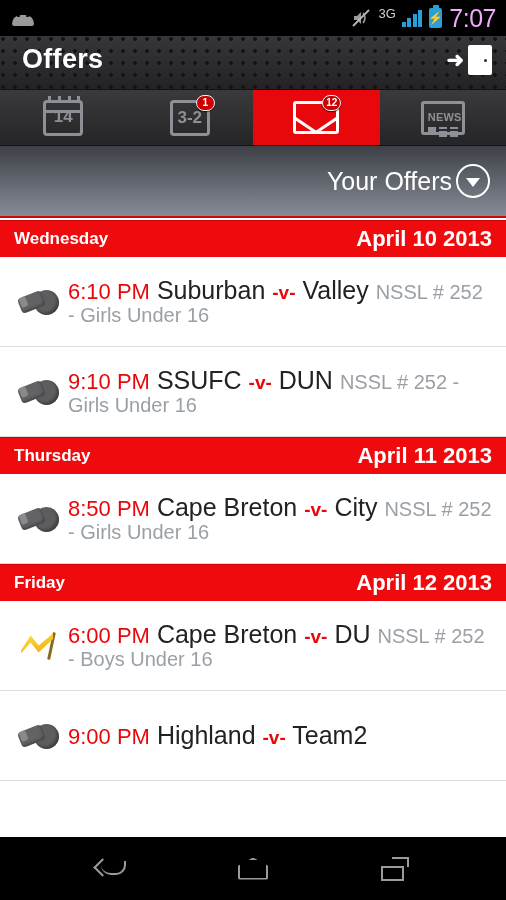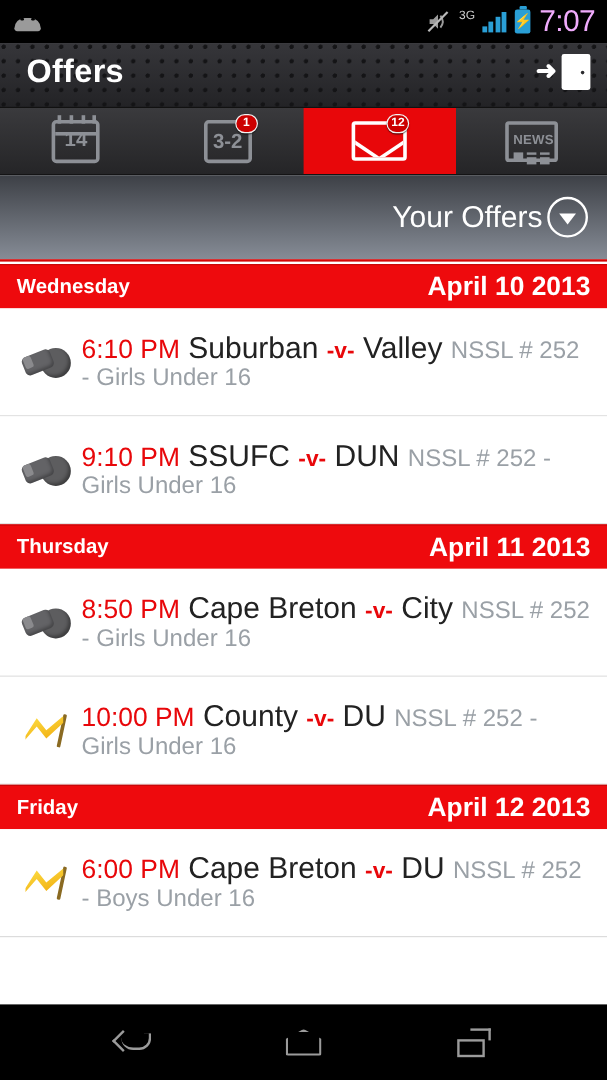--- a/index.html
+++ b/index.html
@@ -22,21 +22,21 @@
   .droid { width:22px; height:15px; position:relative; }
   .droid-body {
     position:absolute; left:0; bottom:0; width:22px; height:11px;
     background:#9a9a9a; border-radius:11px 11px 3px 3px;
   }
   .droid-eye { position:absolute; width:2.5px; height:2.5px; background:#000; border-radius:50%; top:4px; }
   .mute-icon { width:20px; height:20px; position:relative; }
   .sig { display:flex; align-items:flex-end; gap:1.5px; height:17px; position:relative; }
   .sig span { width:4px; background:#2a9fd6; display:block; }
   .sig .s1{height:5px;} .sig .s2{height:9px;} .sig .s3{height:13px;} .sig .s4{height:17px; background:#2a9fd6;}
-  .net3g { color:#cfcfcf; font-size:10px; position:relative; top:-5px; margin-right:-1px; }
+  .net3g { color:#cfcfcf; font-size:13px; position:relative; top:-5px; margin-right:-1px; }
   .batt {
     width:13px; height:20px; background:#2a9fd6; border-radius:2px;
     position:relative; display:flex; align-items:center; justify-content:center;
   }
   .batt:before { content:""; position:absolute; top:-3px; left:3.5px; width:6px; height:3px; background:#2a9fd6; border-radius:1px 1px 0 0; }
   .batt-bolt { color:#fff; font-size:12px; line-height:1; }
 
   
   .titlebar {
     height:54px; position:relative; display:flex; align-items:center;
@@ -318,57 +318,58 @@
       <span class="row-text">
         <span class="row-line1">
           <span class="t-time">8:50 PM</span>
           <span class="t-team">Cape Breton</span>
           <span class="t-vs">-v-</span>
           <span class="t-team">City</span>
         </span>
         <span class="row-line2">NSSL # 252 - Girls Under 16</span>
       </span>
     </div>
+
+    <div class="day-header">
+      <span class="day-name">Friday</span>
+      <span class="day-date">April 12 2013</span>
+    </div>
     <div class="row">
       <span class="row-icon">
         <span class="flagicon">
             <span class="flag-pole"></span>
             <span class="flag-cloth"></span>
           </span>
       </span>
       <span class="row-text">
         <span class="row-line1">
-          <span class="t-time">10:00 PM</span>
-          <span class="t-team">County</span>
-          <span class="t-vs">-v-</span>
-          <span class="t-team">DU</span>
-        </span>
-        <span class="row-line2">NSSL # 252 - Girls Under 16</span>
-      </span>
-    </div>
-
-    <div class="day-header">
-      <span class="day-name">Friday</span>
-      <span class="day-date">April 12 2013</span>
-    </div>
-    <div class="row">
-      <span class="row-icon">
-        <span class="flagicon">
-            <span class="flag-pole"></span>
-            <span class="flag-cloth"></span>
-          </span>
-      </span>
-      <span class="row-text">
-        <span class="row-line1">
           <span class="t-time">6:00 PM</span>
           <span class="t-team">Cape Breton</span>
           <span class="t-vs">-v-</span>
           <span class="t-team">DU</span>
         </span>
         <span class="row-line2">NSSL # 252 - Boys Under 16</span>
+      </span>
+    </div>
+    <div class="row">
+      <span class="row-icon">
+        <span class="whistle">
+            <span class="whistle-ball"></span>
+            <span class="whistle-body"></span>
+            <span class="whistle-tip"></span>
+          </span>
+      </span>
+      <span class="row-text">
+        <span class="row-line1">
+          <span class="t-time">9:00 PM</span>
+          <span class="t-team">Highland</span>
+          <span class="t-vs">-v-</span>
+          <span class="t-team">Team2</span>
+        </span>
+        
       </span>
     </div>
   </div>
 
   <div class="navbar">
     <span class="nav-btn">
       <span class="nav-back"></span>
     </span>
     <span class="nav-btn">
       <span class="nav-home">

